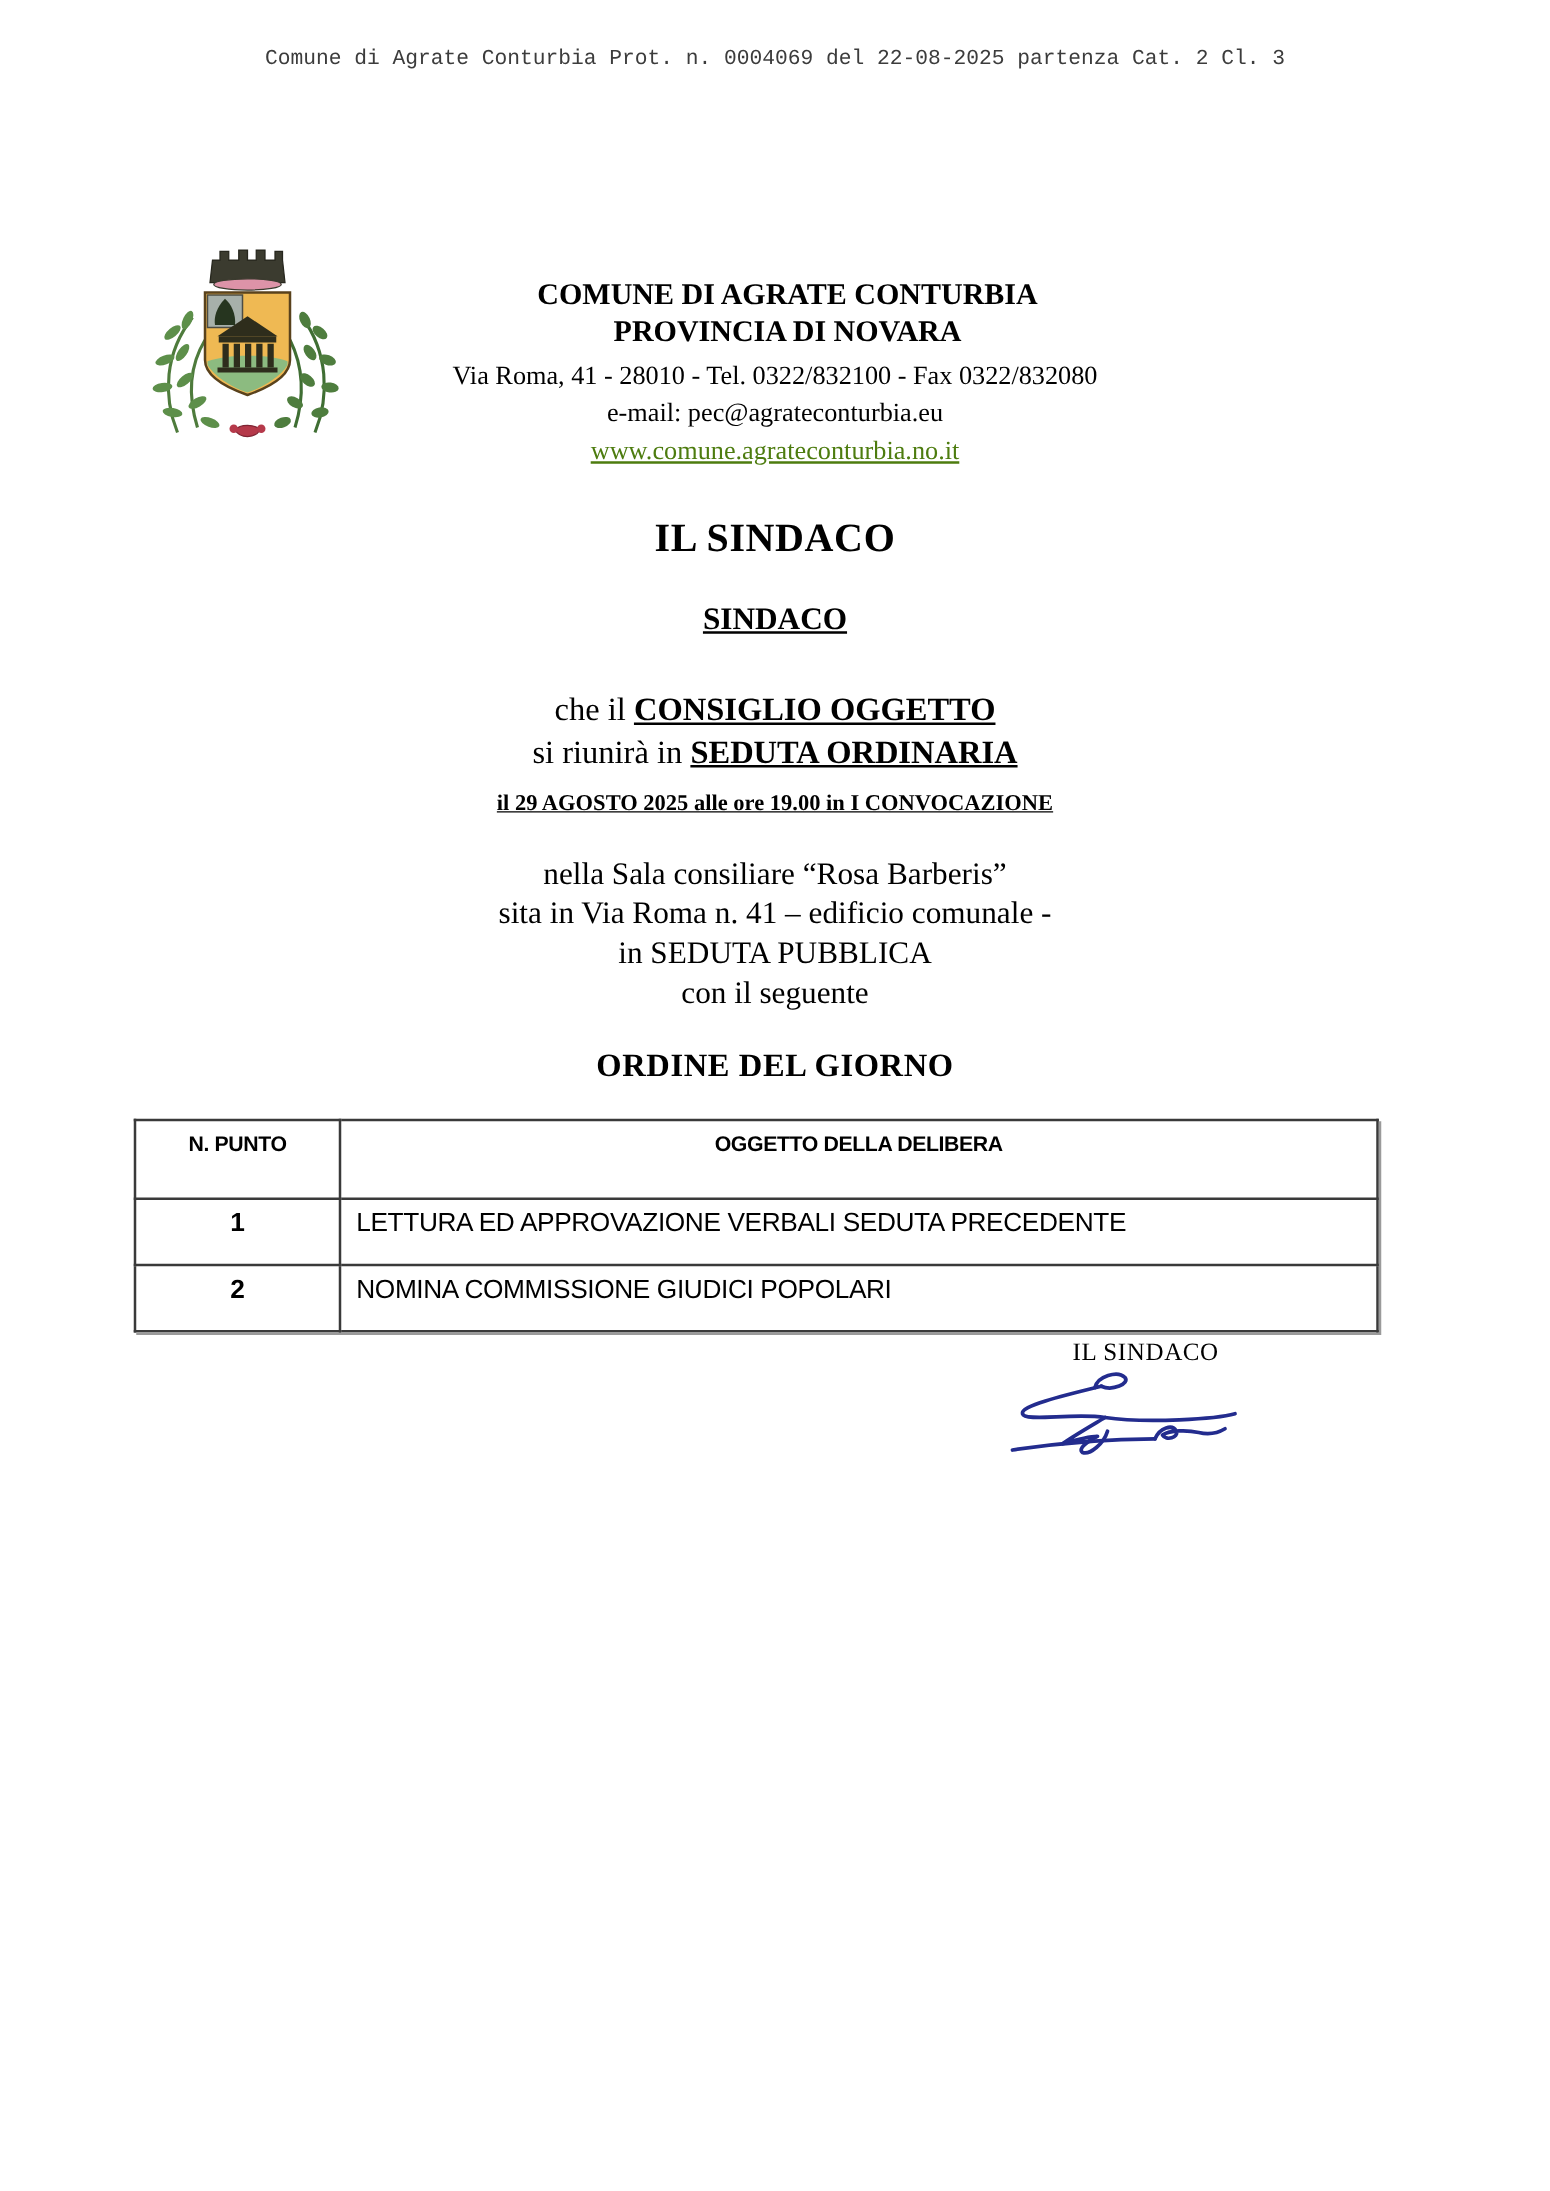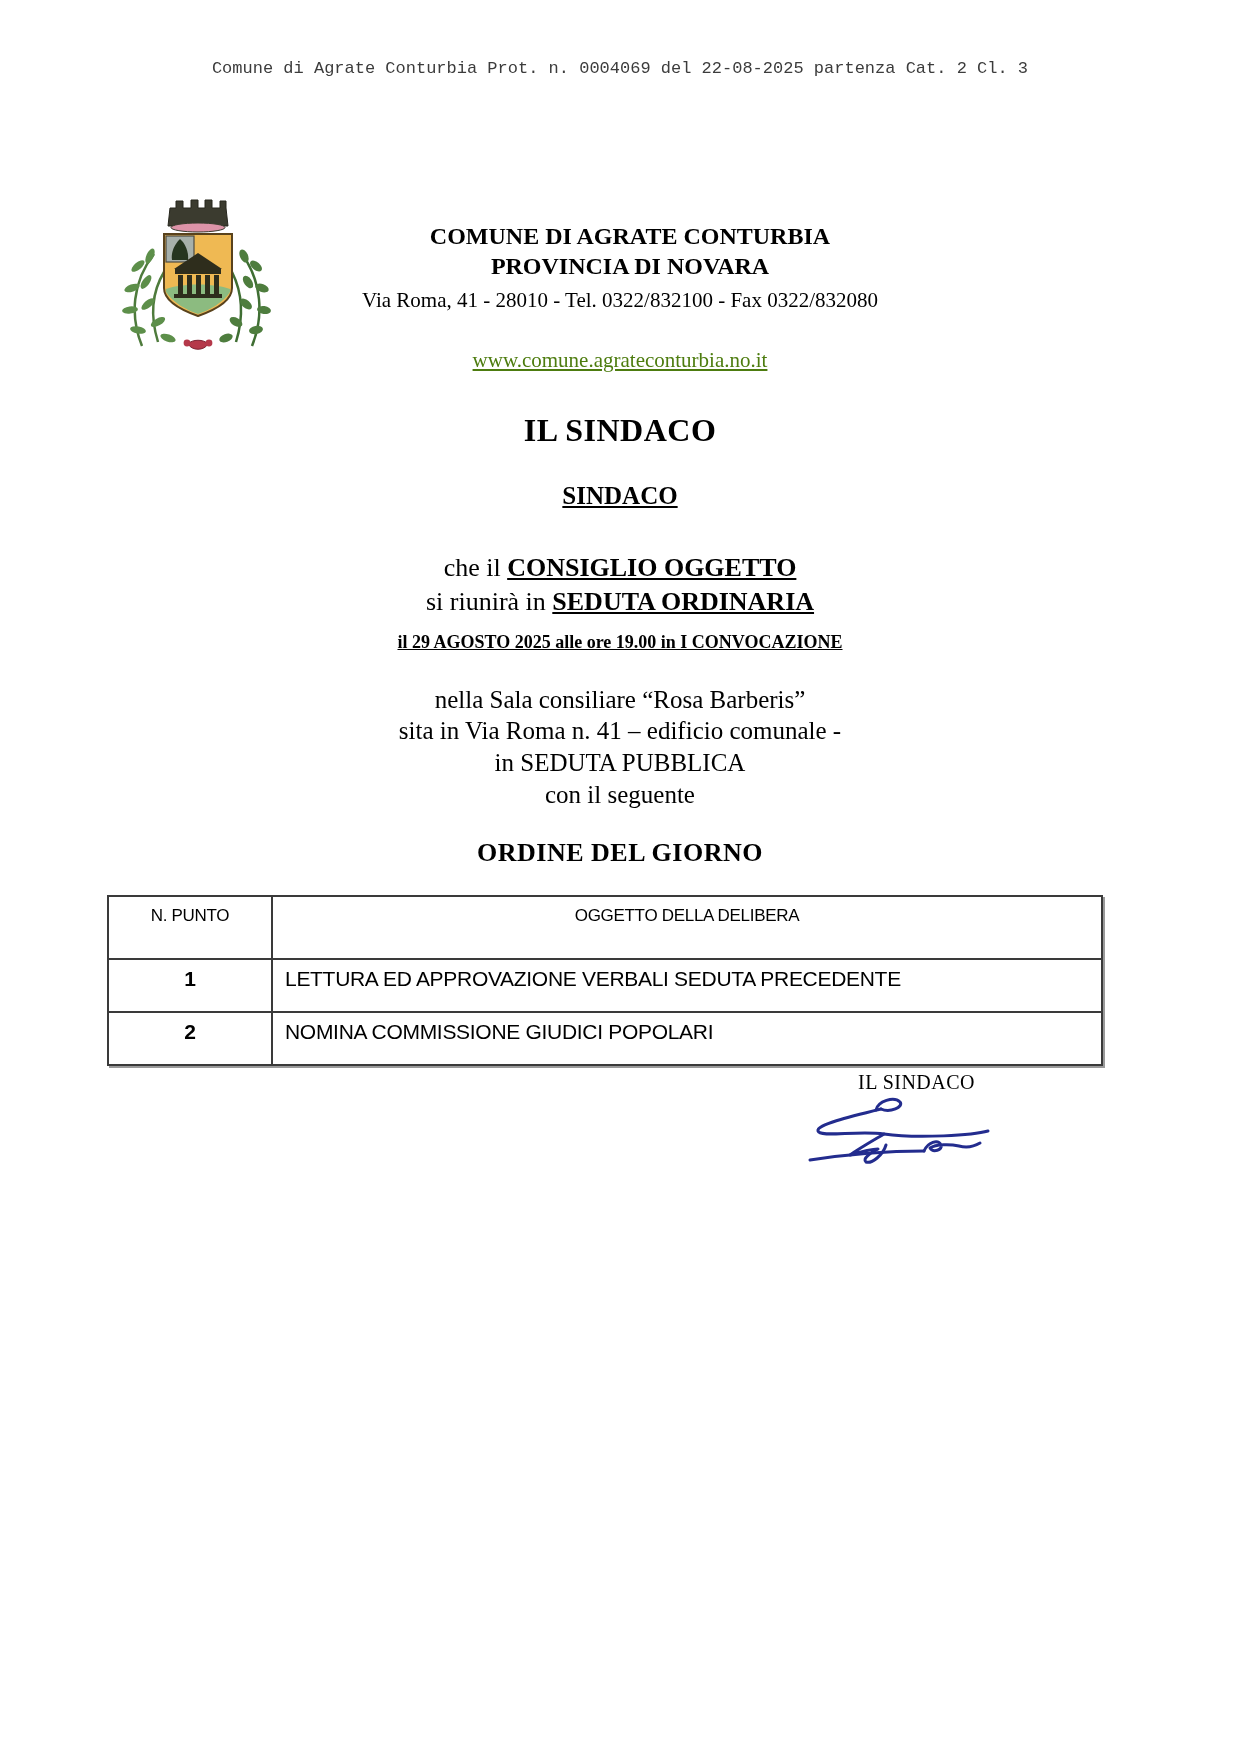--- a/index.html
+++ b/index.html
@@ -16,21 +16,20 @@
   .abs { position: absolute; }
   .fullw { left: 0; width: 100%; text-align: center; }
 
   .protocol {
     top: 38px;
     font-family: "Liberation Mono", monospace;
     font-size: 17px;
     color: #3c3c3c;
     letter-spacing: 0px;
     white-space: pre;
-    margin-top: 21px;
   }
 
   .org-line { font-size: 24px; font-weight: bold; line-height: 28px; margin-left: 10px; }
   .org-sub  { font-size: 21px; font-weight: normal; line-height: 28px; }
   .site-link { color: #4d7c0f; text-decoration: underline; cursor: pointer; }
 
   .doc-title   { top: 412px; font-size: 32px; font-weight: bold; letter-spacing: 0.5px; }
   .announce    { top: 482px; font-size: 25px; font-weight: bold; }
   .announce span { text-decoration: underline; }
 
@@ -52,21 +51,21 @@
     font-family: "Liberation Sans", sans-serif;
     box-shadow: 2px 2px 0 #9a9a9a;
   }
   table.agenda td {
     border: 2px solid #3a3a3a;
     vertical-align: top;
     letter-spacing: -0.3px;
     background: #fff;
   }
   .col-num { width: 164px; }
-  td.h-cell { height: 51px; padding-top: 9px; font-size: 17px; font-weight: normal; text-align: center; }
+  td.h-cell { height: 51px; padding-top: 9px; font-size: 17px; font-weight: bold; text-align: center; }
   td.num-cell { height: 43px; padding-top: 7px; font-size: 21px; font-weight: bold; text-align: center; }
   td.subj-cell { height: 43px; padding: 7px 22px 0 12px; font-size: 21px; text-align: left; white-space: nowrap; overflow: hidden; }
 
   .sig-label {
     left: 858px; top: 1071px;
     font-size: 20px;
     letter-spacing: 0.5px;
   }
   .emblem-box { left: 112px; top: 196px; width: 168px; height: 164px; }
   .sig-box { left: 776px; top: 1094px; width: 236px; height: 76px; }
@@ -134,20 +133,21 @@
 
       <path d="M76,148 C80,143 92,143 96,148 C92,155 80,155 76,148 Z" fill="#b5394a" stroke="#7e2433" stroke-width="1"></path>
       <circle cx="75" cy="147" r="3.4" fill="#b5394a"></circle>
       <circle cx="97" cy="147" r="3.4" fill="#b5394a"></circle>
     </svg>
   </div>
 
   <div class="abs fullw org-line" style="top:222px">COMUNE DI AGRATE CONTURBIA</div>
   <div class="abs fullw org-line" style="top:252px">PROVINCIA DI NOVARA</div>
   <div class="abs fullw org-sub" style="top:286px">Via Roma, 41 - 28010 - Tel. 0322/832100 - Fax 0322/832080</div>
+  <div class="abs fullw org-sub" style="top:316px">e-mail: pec@agrateconturbia.eu</div>
   <div class="abs fullw org-sub" style="top:346px">
     <span class="site-link">www.comune.agrateconturbia.no.it</span>
   </div>
 
   <div class="abs fullw doc-title">IL SINDACO</div>
 
   <div class="abs fullw announce">
     <span>SINDACO</span>
   </div>
 

